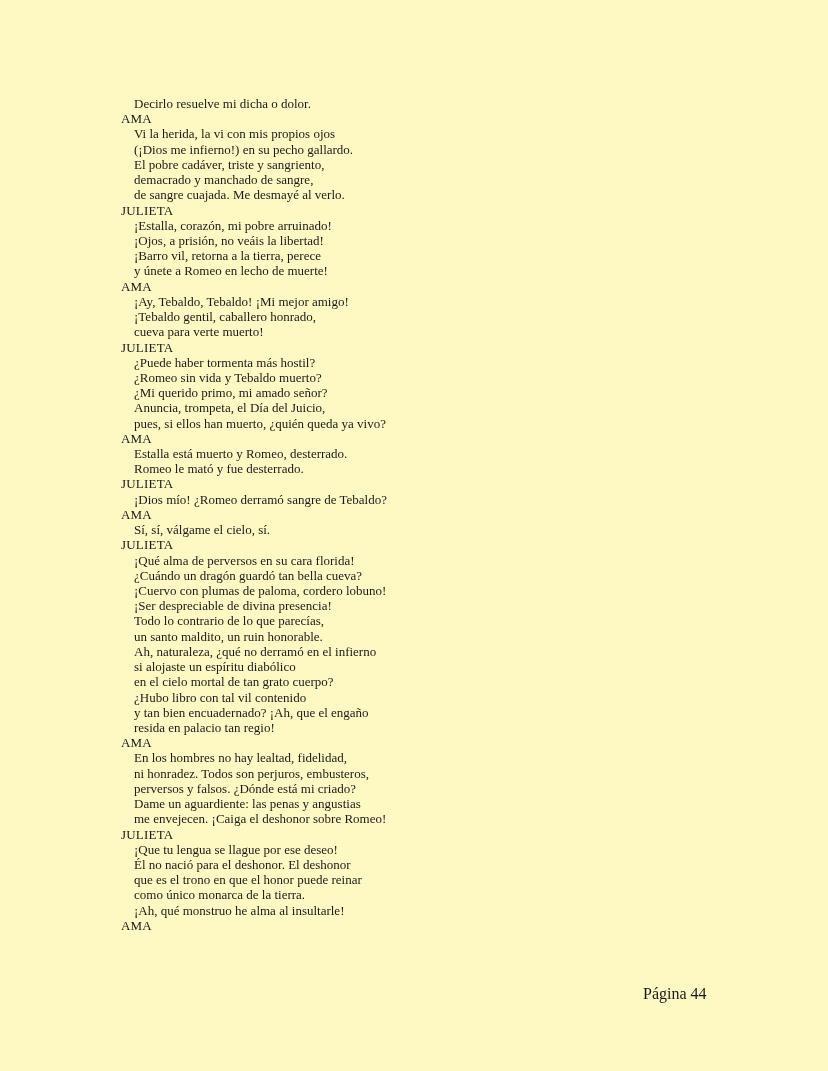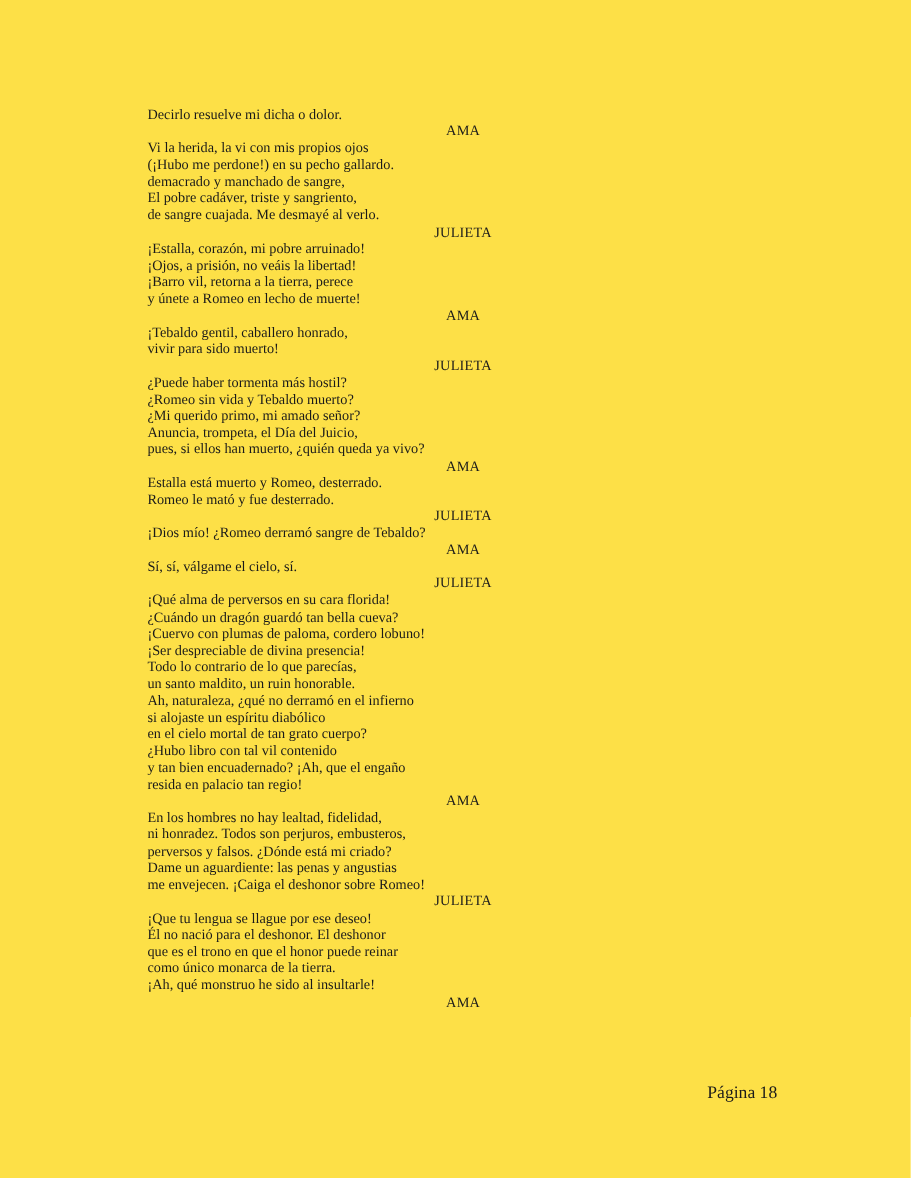--- a/index.html
+++ b/index.html
@@ -12,38 +12,37 @@
       height: 1071px;
       position: relative;
       overflow: hidden;
       font-family: "Liberation Serif", "DejaVu Serif", serif;
       color: #1a1a1a;
     }
     .page {
       position: absolute;
       left: 0; top: 0;
       width: 828px; height: 1071px;
-      background: #fde047;
+      background: #fef9c3;
     }
     .script {
       position: absolute;
       left: 121px;
       top: 96px;
       width: 600px;
       font-size: 13px;
       line-height: 15.23px;
     }
     .line {
       white-space: nowrap;
       height: 15.23px;
     }
     .speaker {
       padding-left: 0;
       letter-spacing: 0.2px;
-      text-align: center;
     }
     .verse {
       padding-left: 13px;
     }
     .page-number {
       position: absolute;
       left: 643px;
       top: 985px;
       font-size: 16px;
       color: #1a1a1a;
@@ -51,32 +50,33 @@
     }
   </style>
 </head>
 <body>
 
 <div class="page">
   <div class="script" id="script">
       <div class="line verse">Decirlo resuelve mi dicha o dolor.</div>
       <div class="line speaker">AMA</div>
       <div class="line verse">Vi la herida, la vi con mis propios ojos</div>
-      <div class="line verse">(¡Hubo me perdone!) en su pecho gallardo.</div>
+      <div class="line verse">(¡Dios me infierno!) en su pecho gallardo.</div>
+      <div class="line verse">El pobre cadáver, triste y sangriento,</div>
       <div class="line verse">demacrado y manchado de sangre,</div>
-      <div class="line verse">El pobre cadáver, triste y sangriento,</div>
       <div class="line verse">de sangre cuajada. Me desmayé al verlo.</div>
       <div class="line speaker">JULIETA</div>
       <div class="line verse">¡Estalla, corazón, mi pobre arruinado!</div>
       <div class="line verse">¡Ojos, a prisión, no veáis la libertad!</div>
       <div class="line verse">¡Barro vil, retorna a la tierra, perece</div>
       <div class="line verse">y únete a Romeo en lecho de muerte!</div>
       <div class="line speaker">AMA</div>
+      <div class="line verse">¡Ay, Tebaldo, Tebaldo! ¡Mi mejor amigo!</div>
       <div class="line verse">¡Tebaldo gentil, caballero honrado,</div>
-      <div class="line verse">vivir para sido muerto!</div>
+      <div class="line verse">cueva para verte muerto!</div>
       <div class="line speaker">JULIETA</div>
       <div class="line verse">¿Puede haber tormenta más hostil?</div>
       <div class="line verse">¿Romeo sin vida y Tebaldo muerto?</div>
       <div class="line verse">¿Mi querido primo, mi amado señor?</div>
       <div class="line verse">Anuncia, trompeta, el Día del Juicio,</div>
       <div class="line verse">pues, si ellos han muerto, ¿quién queda ya vivo?</div>
       <div class="line speaker">AMA</div>
       <div class="line verse">Estalla está muerto y Romeo, desterrado.</div>
       <div class="line verse">Romeo le mató y fue desterrado.</div>
       <div class="line speaker">JULIETA</div>
@@ -100,17 +100,17 @@
       <div class="line verse">En los hombres no hay lealtad, fidelidad,</div>
       <div class="line verse">ni honradez. Todos son perjuros, embusteros,</div>
       <div class="line verse">perversos y falsos. ¿Dónde está mi criado?</div>
       <div class="line verse">Dame un aguardiente: las penas y angustias</div>
       <div class="line verse">me envejecen. ¡Caiga el deshonor sobre Romeo!</div>
       <div class="line speaker">JULIETA</div>
       <div class="line verse">¡Que tu lengua se llague por ese deseo!</div>
       <div class="line verse">Él no nació para el deshonor. El deshonor</div>
       <div class="line verse">que es el trono en que el honor puede reinar</div>
       <div class="line verse">como único monarca de la tierra.</div>
-      <div class="line verse">¡Ah, qué monstruo he sido al insultarle!</div>
+      <div class="line verse">¡Ah, qué monstruo he alma al insultarle!</div>
       <div class="line speaker">AMA</div>
     </div>
-  <div class="page-number">Página 18</div>
+  <div class="page-number">Página 44</div>
 </div>
 
 </body></html>

